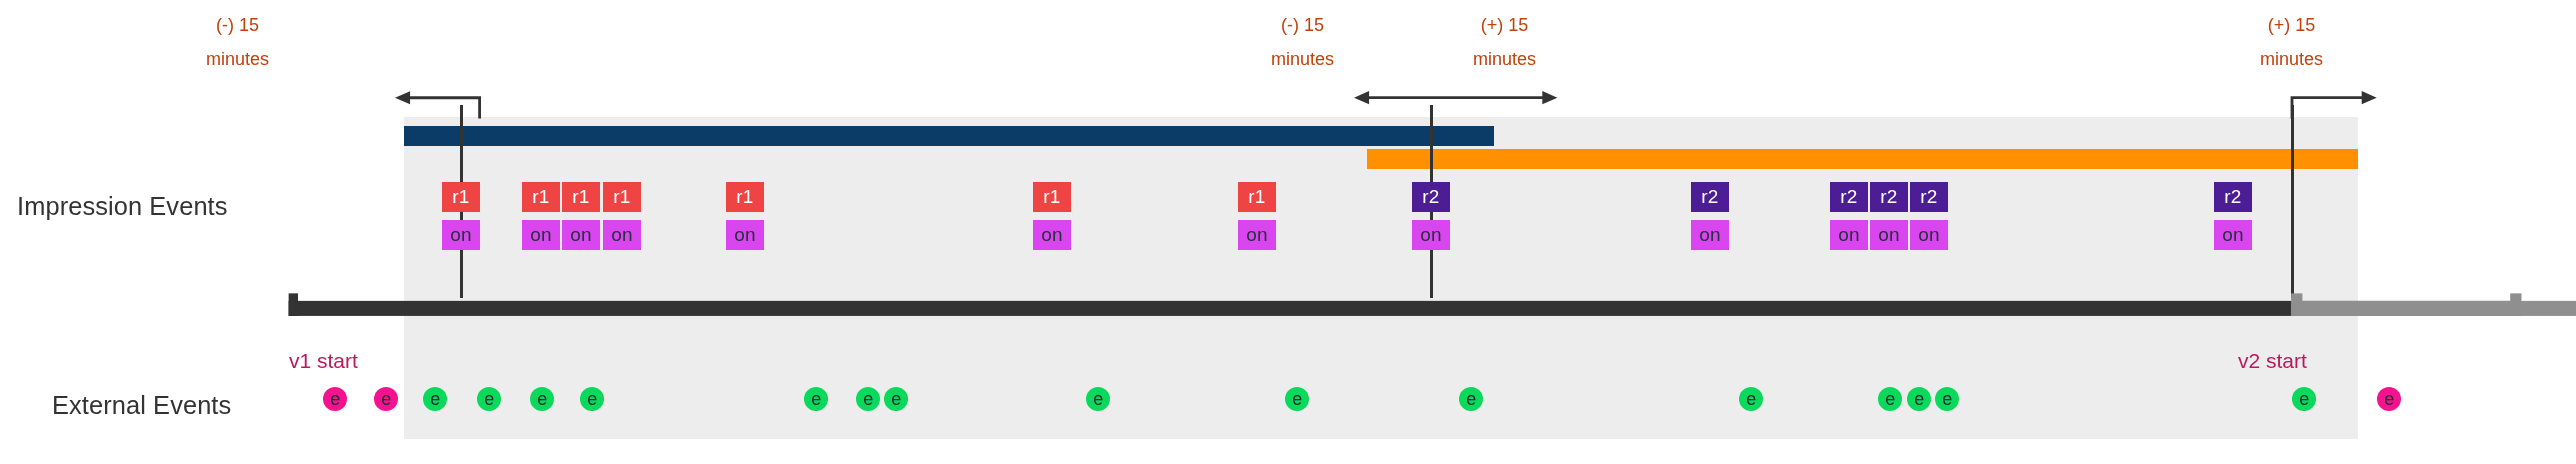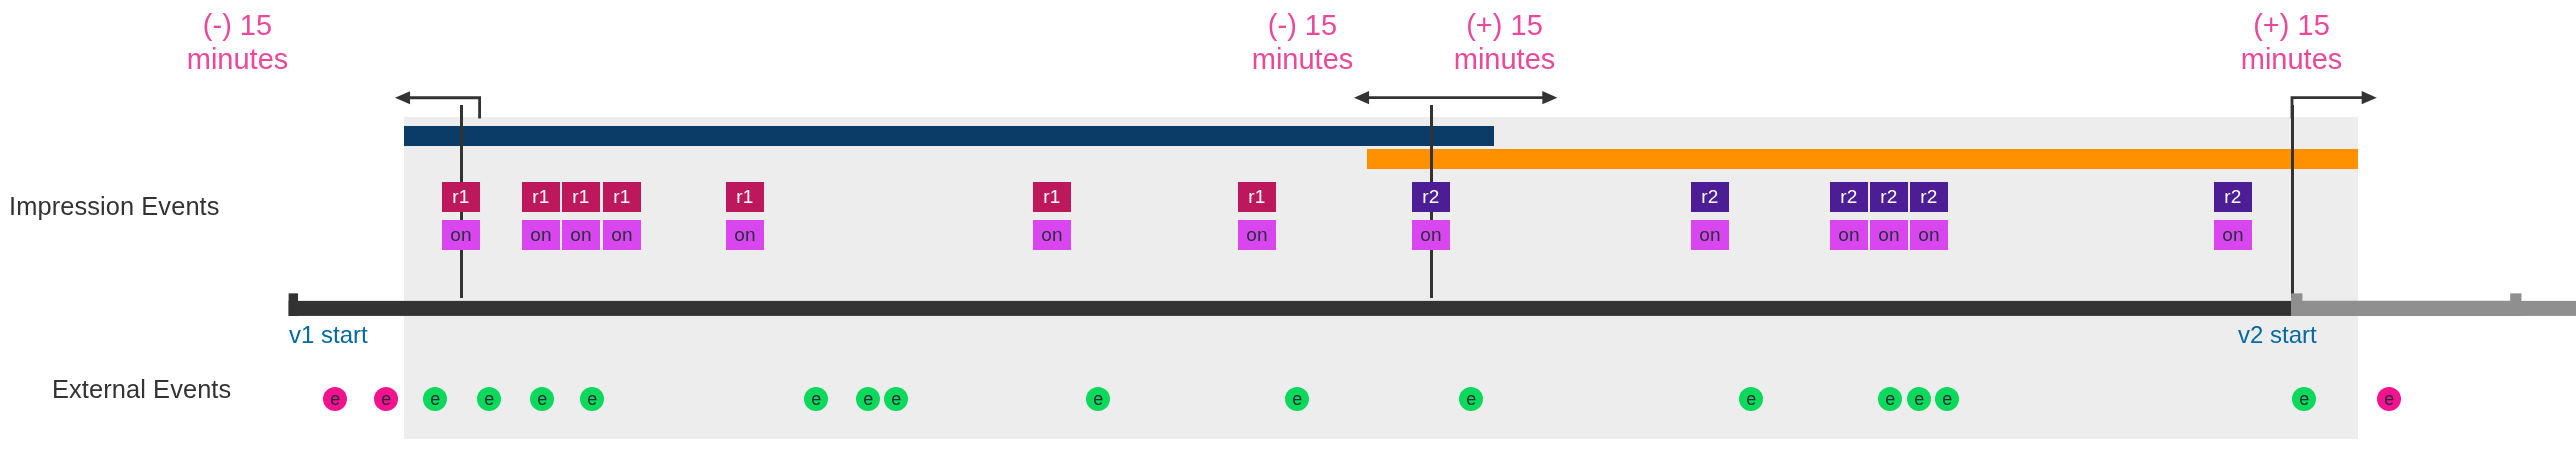--- a/index.html
+++ b/index.html
@@ -27,22 +27,22 @@
     background: #ededed;
   }
   
   .row-label {
     position: absolute;
     color: #333333;
     font-size: 25.4px;
     letter-spacing: 0.1px;
     white-space: nowrap;
   }
-  #label-impression { left: 9px; top: 192px; }
-  #label-external   { left: 52px; top: 375px; }
+  #label-impression { left: 17px; top: 192px; }
+  #label-external   { left: 52px; top: 391px; }
 
   
   .version-bar {
     position: absolute;
     height: 20px;
   }
   #bar-v1 {
     left: 404px;
     top: 126px;
     width: 1090px;
@@ -53,63 +53,64 @@
     top: 149px;
     width: 991px;
     background: #ff9100;
   }
 
   
   .callout-text {
     position: absolute;
     width: 197px;
     text-align: center;
-    color: #ec4899;
-    font-size: 29px;
+    color: #c2410c;
+    font-size: 18px;
     line-height: 34px;
     white-space: pre-line;
   }
   .callout-svg {
     position: absolute;
     overflow: visible;
   }
 
   
   #timeline-svg {
     position: absolute;
     left: 0;
     top: 282px;
     width: 2576px;
     height: 34px;
   }
   .tl-caption {
     position: absolute;
-    color: #0369a1;
-    font-size: 24px;
+    color: #be185d;
+    font-size: 21px;
     white-space: nowrap;
+    margin-top: 28px;
   }
   #caption-v1 { left: 289px; top: 321px; }
   #caption-v2 { left: 2238px; top: 321px; }
 
   
   .chip-group {
     position: absolute;
     top: 182px;
     width: 38px;
   }
   .chip {
     width: 38px;
     height: 30px;
     line-height: 30px;
     text-align: center;
     font-size: 19px;
     color: #ffffff;
     letter-spacing: 0.2px;
   }
-  .chip.req-v1 { background: #be185d; }
+  .chip.req-v1 { background: #ef4444; }
   .chip.req-v2 { background: #4c1d95; }
   .chip.on {
     background: #d946ef;
     color: #25333b;
     margin-top: 7.5px;
   }
 
   
   .ev-dot {
     position: absolute;

